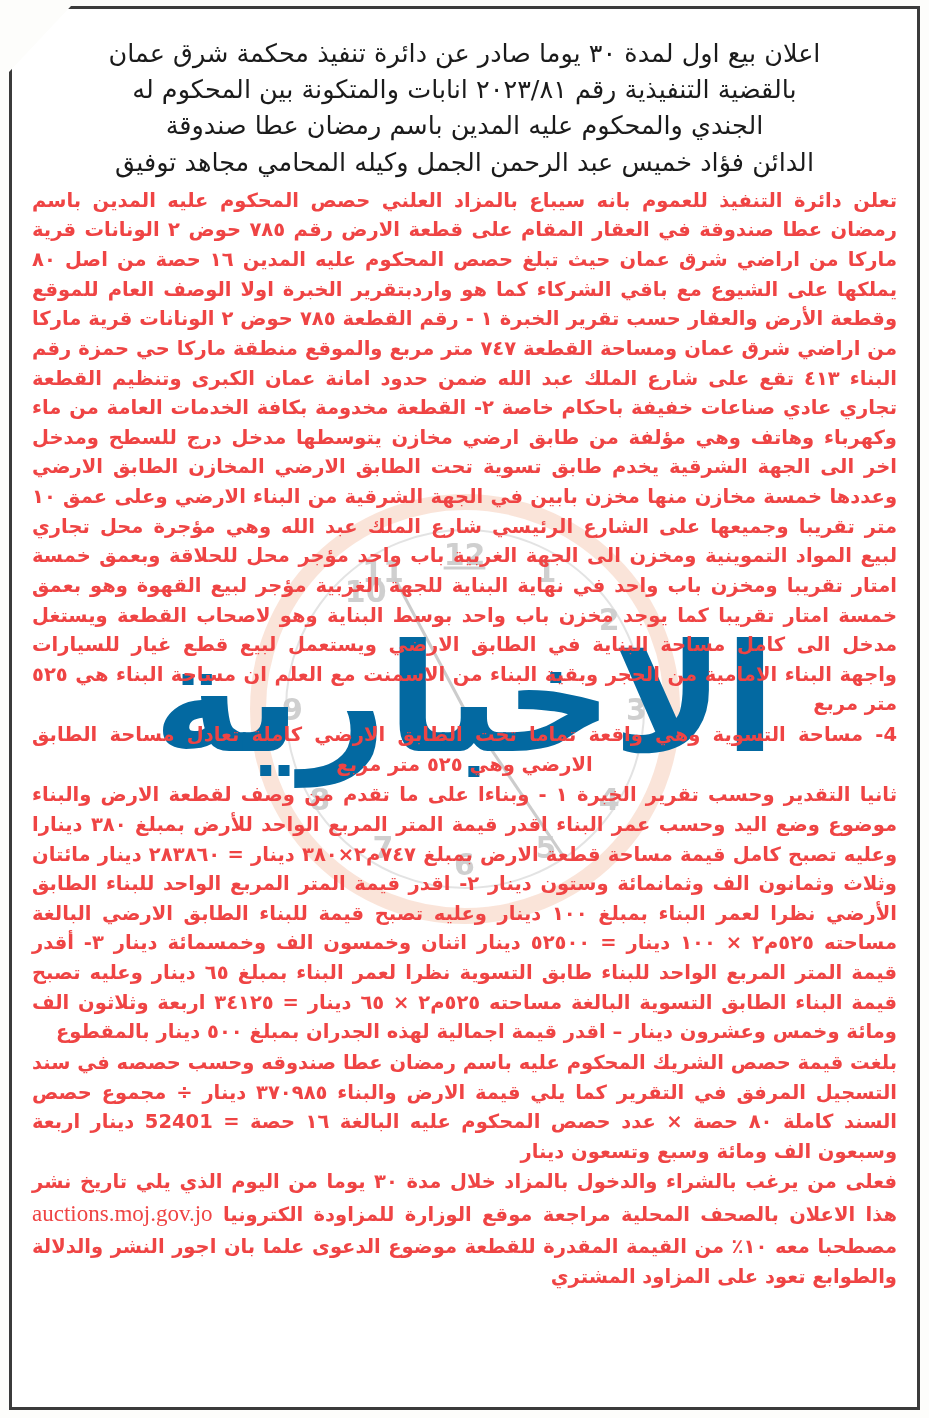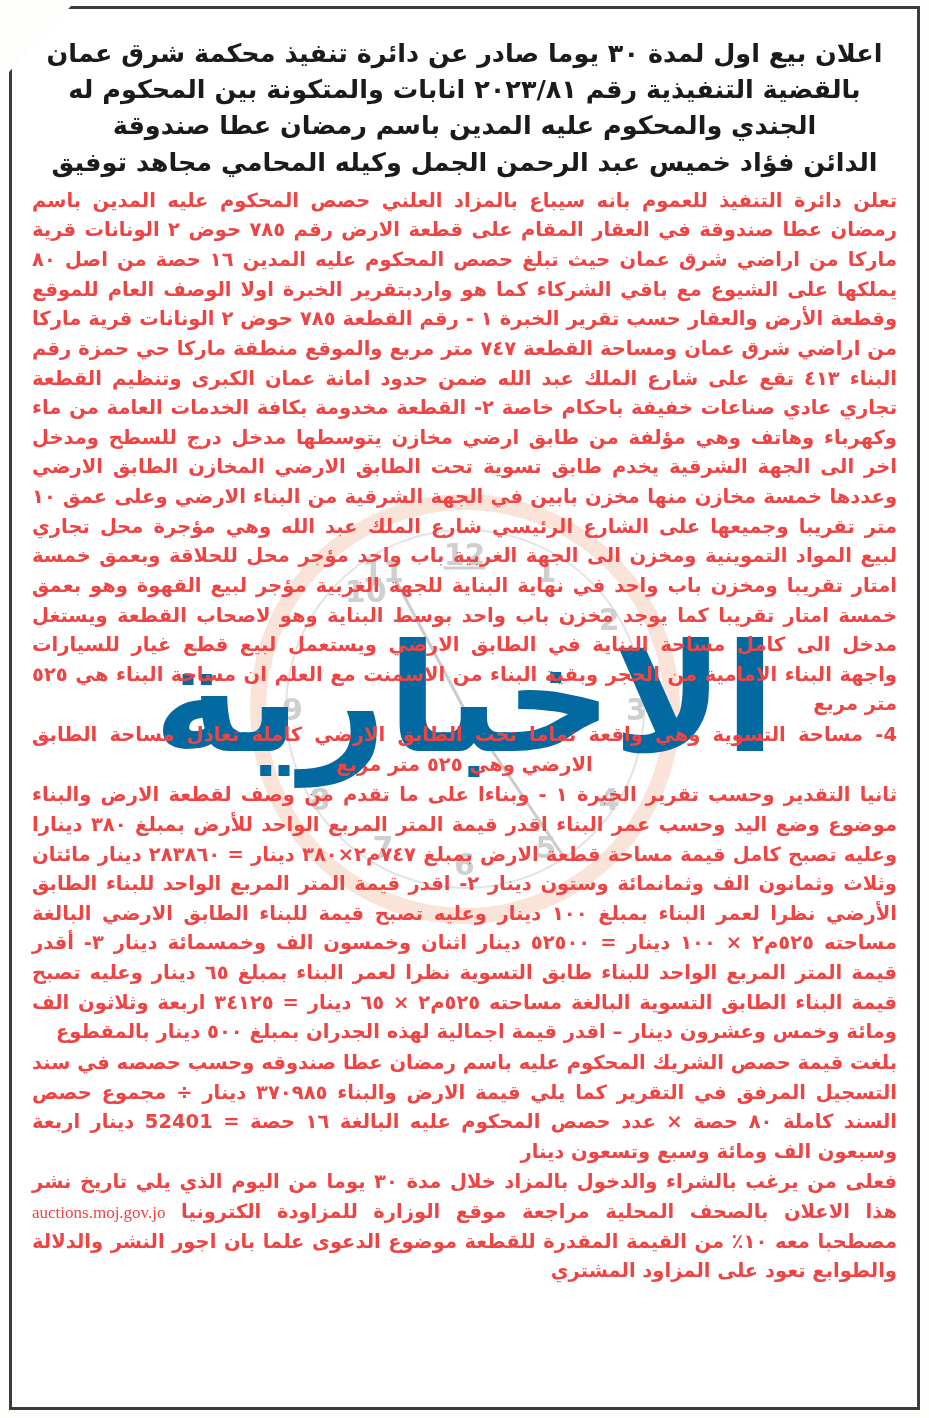--- a/index.html
+++ b/index.html
@@ -69,21 +69,21 @@
     position:absolute;
     left:50%;top:700px;
     background:#cccccc;
     transform-origin:0 50%;
   }
 
   
   #headline{
     margin:26px 26px 6px 26px;
     text-align:center;
-    font-weight:bold;
+    font-weight:normal;
     font-size:25.5px;
     line-height:1.42;
     color:#1b1b1b;
     letter-spacing:-0.2px;
     position:relative;
     z-index:3;
   }
   #headline .hl-line{display:block;}
 
   
@@ -101,21 +101,21 @@
     text-align-last:right;
     margin:0 0 1px 0;
     color:#ef4444;
   }
   .para.center-last{text-align-last:center;}
   .url{
     font-family:"Liberation Serif","DejaVu Serif",serif;
     font-weight:normal;
     direction:ltr;
     unicode-bidi:embed;
-    font-size:17px;
+    font-size:23px;
   }
 </style>
 </head>
 <body>
 
 <div id="page">
 
   <div id="frame">
 
     <div id="wm">

